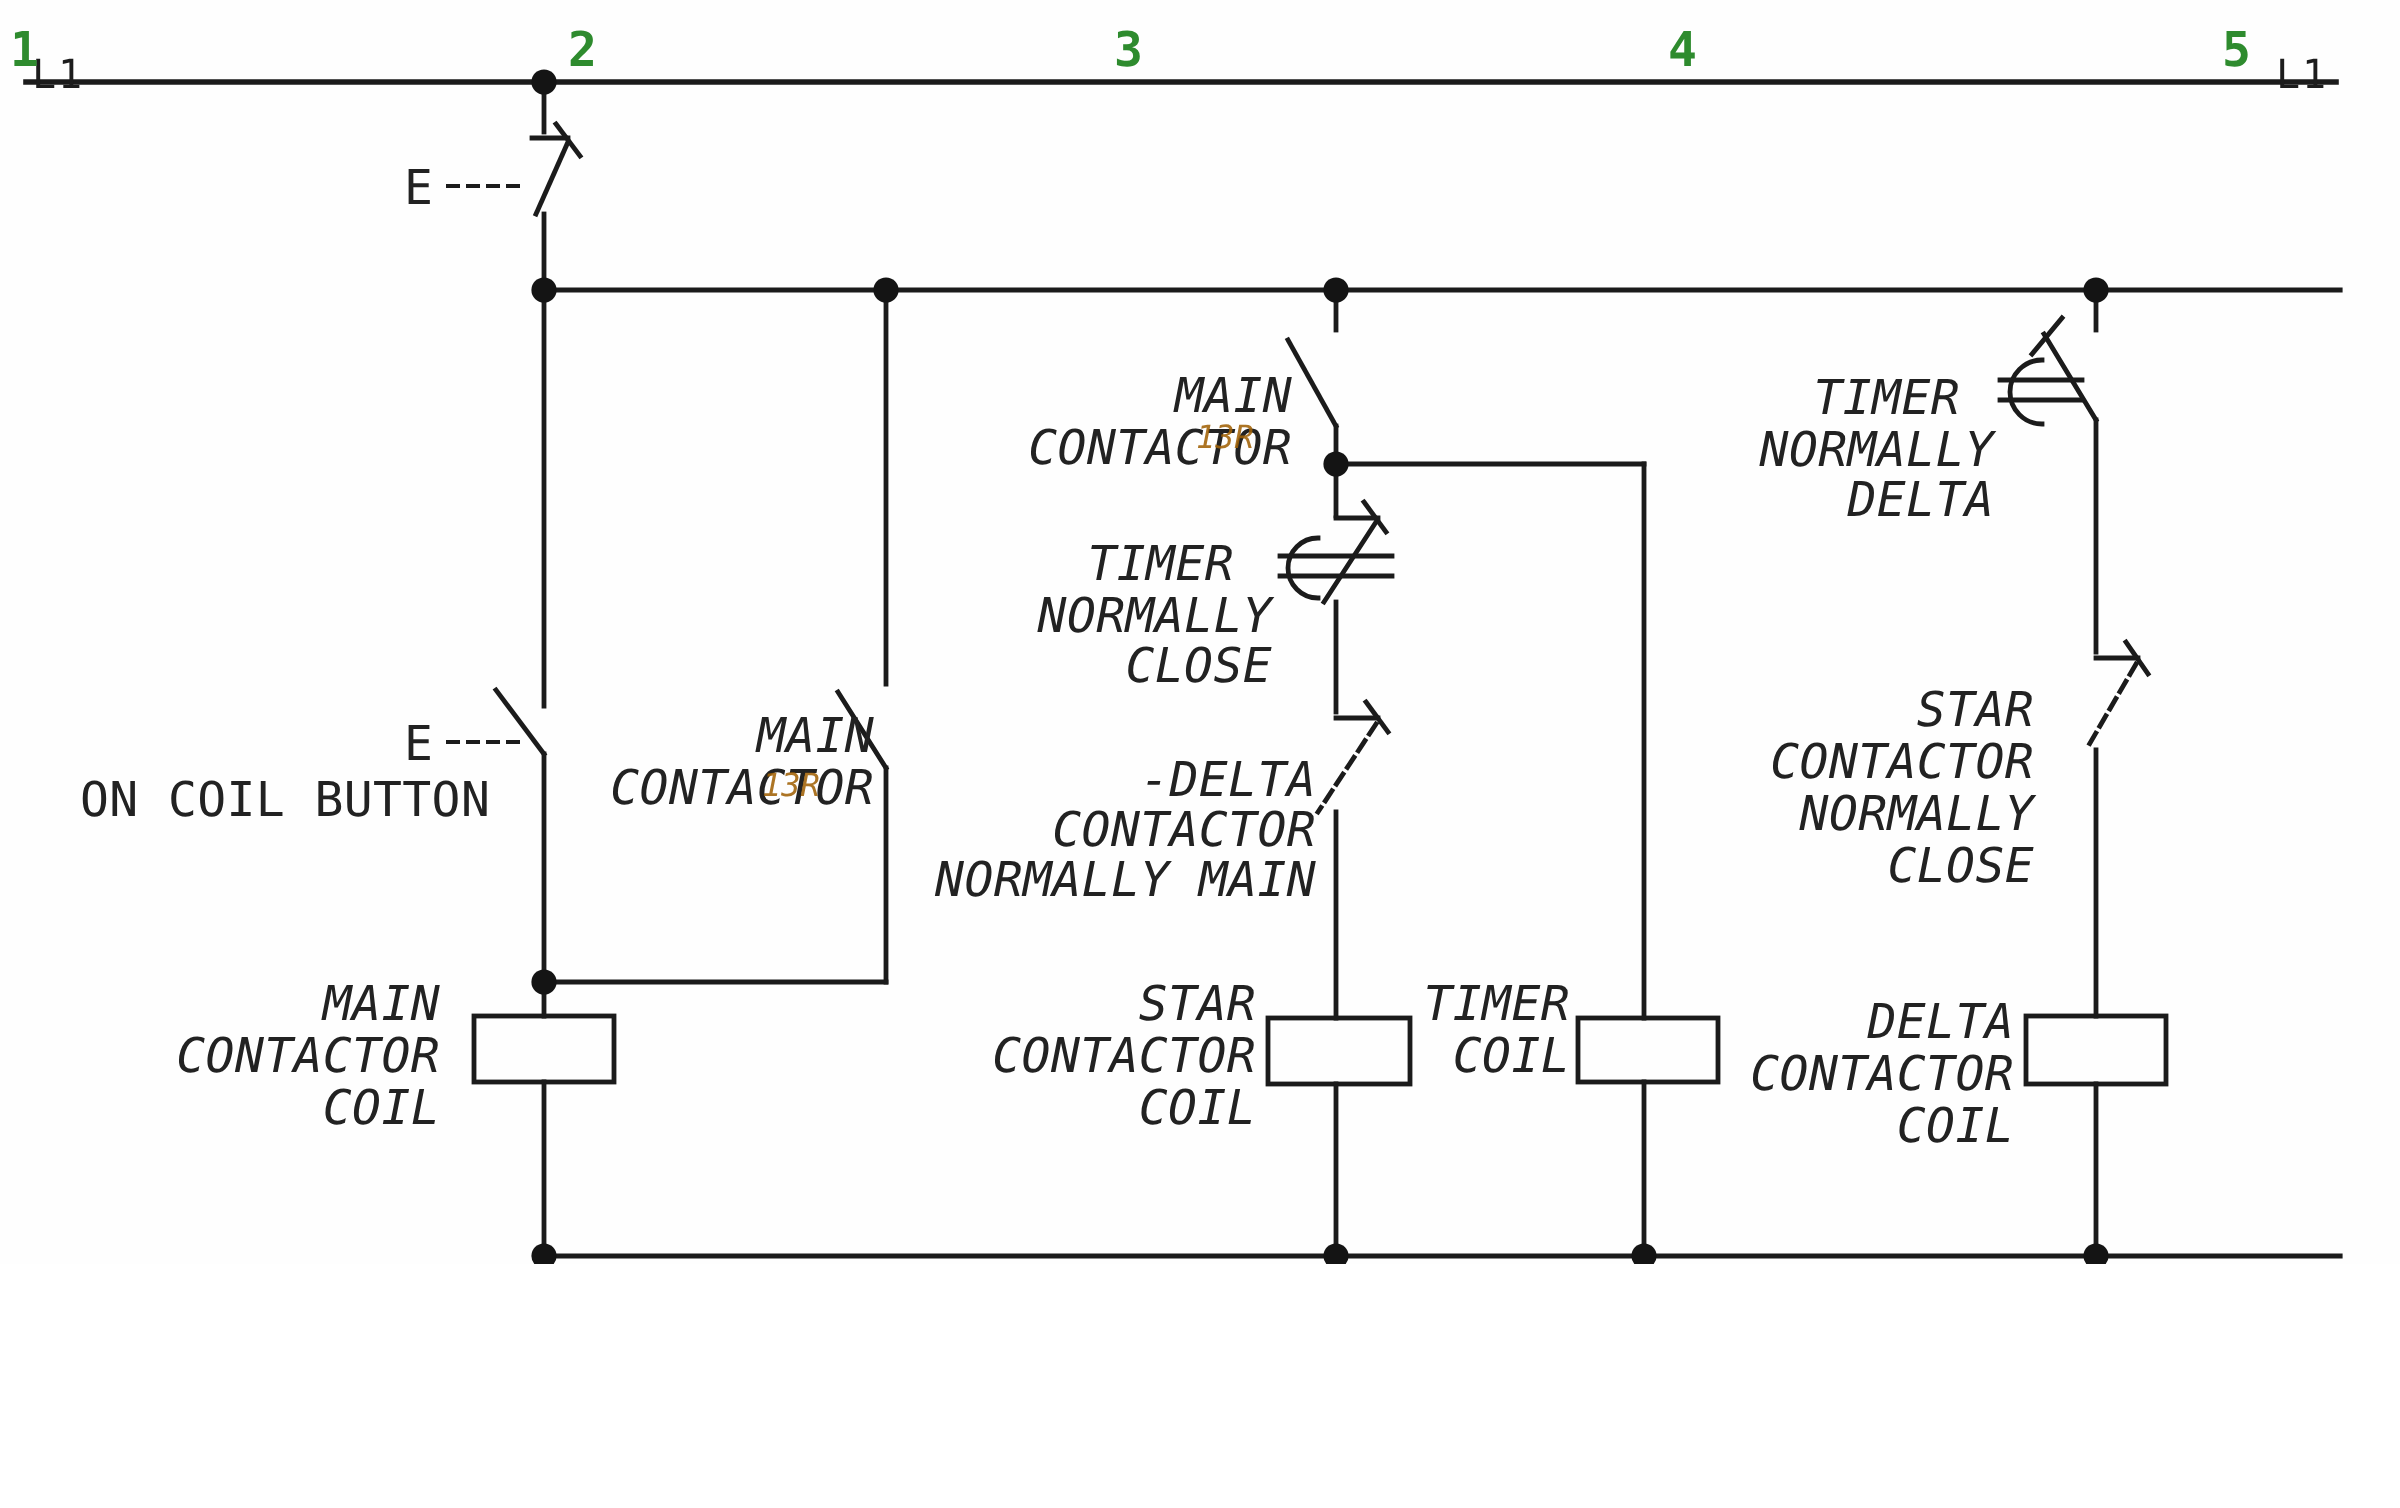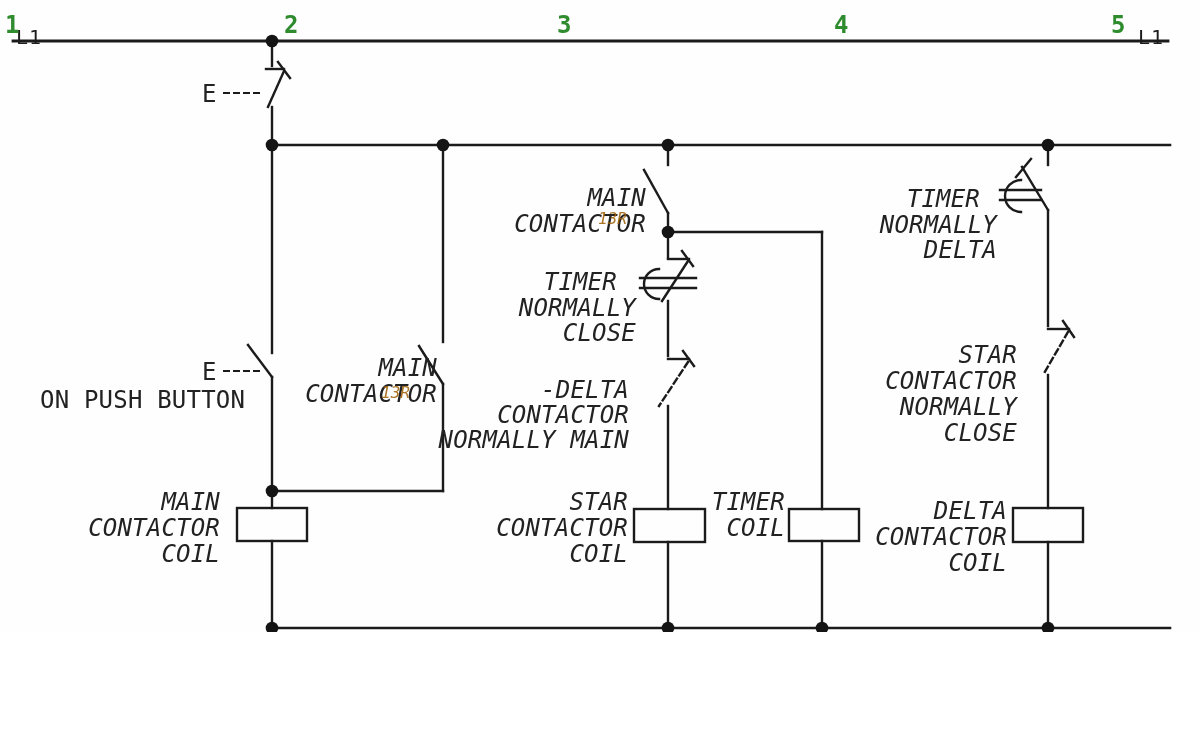--- a/index.html
+++ b/index.html
@@ -157,30 +157,30 @@
 
   <div class="rung-num" style="left:5px;top:11px;">1</div>
   <div class="rung-num" style="left:284px;top:11px;">2</div>
   <div class="rung-num" style="left:557px;top:11px;">3</div>
   <div class="rung-num" style="left:834px;top:11px;">4</div>
   <div class="rung-num" style="left:1111px;top:11px;">5</div>
 
   <div class="actuator-e" style="left:202px;top:80px;">E</div>
   <div class="actuator-e" style="left:202px;top:358px;">E</div>
 
-  <div class="lbl" style="left:40px;top:387px;">ON PUSH BUTTON</div>
+  <div class="lbl" style="left:40px;top:387px;">ON COIL BUTTON</div>
 
   <div class="lbl ra" style="right:763px;top:355px;"><span>MAIN</span><br><span>CONTACTOR</span></div>
 
   <div class="lbl ra" style="right:554px;top:185px;"><span>MAIN</span><br><span>CONTACTOR</span></div>
 
   <div class="lbl ra lh25" style="right:583px;top:270px;">TIMER</div>
   <div class="lbl ra lh25" style="right:564px;top:296px;"><span>NORMALLY</span><br><span>CLOSE</span></div>
 
-  <div class="lbl ra lh25" style="right:571px;top:378px;"><span>-DELTA</span><br><span>CONTACTOR</span><br><span>NORMALLY MAIN</span></div>
+  <div class="lbl ra lh25" style="right:542px;top:378px;"><span>-DELTA</span><br><span>CONTACTOR</span><br><span>NORMALLY MAIN</span></div>
 
   <div class="lbl ra" style="right:572px;top:489px;"><span>STAR</span><br><span>CONTACTOR</span><br><span>COIL</span></div>
 
   <div class="lbl ra" style="right:415px;top:489px;"><span>TIMER</span><br><span>COIL</span></div>
 
   <div class="lbl ra lh25" style="right:220px;top:187px;">TIMER</div>
   <div class="lbl ra lh25" style="right:203px;top:213px;"><span>NORMALLY</span><br><span>DELTA</span></div>
 
   <div class="lbl ra" style="right:183px;top:342px;"><span>STAR</span><br><span>CONTACTOR</span><br><span>NORMALLY</span><br><span>CLOSE</span></div>
 

